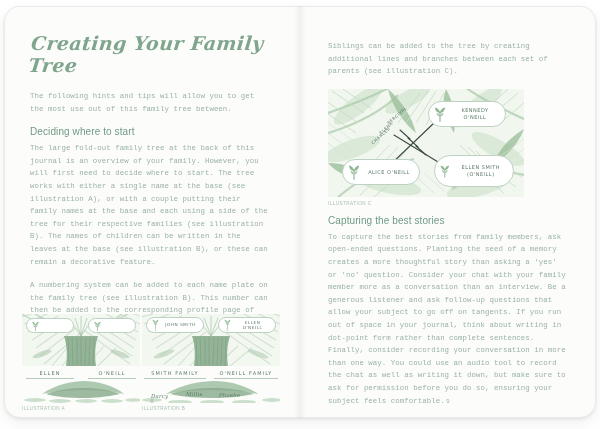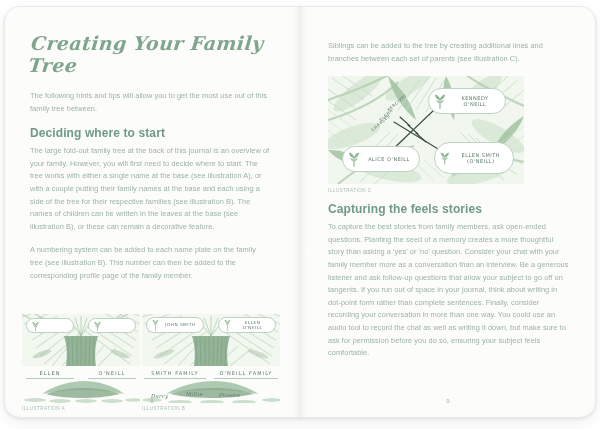--- a/index.html
+++ b/index.html
@@ -79,24 +79,25 @@
     color: #7fa58d;
     margin: 0 0 14px 0;
     transform: skewX(-6deg);
   }
   p.body {
     font-size: 7.4px;
     line-height: 12.6px;
     color: #9bb3a5;
     margin: 0 0 11px 0;
     letter-spacing: 0.05px;
+    font-family: Liberation Mono, monospace;
   }
   h2.sub {
-    font-size: 12px;
-    font-weight: 700;
+    font-size: 10px;
+    font-weight: 400;
     color: #6f9b85;
     margin: 5px 0 5px 0;
     letter-spacing: 0.1px;
   }
   .caption {
     font-size: 4.6px;
     letter-spacing: 0.45px;
     color: #a9bfb3;
     margin-top: 4px;
   }
@@ -441,21 +442,21 @@
             <path d="M4.5 4.5 C6.4 4.2 7.6 2.7 7.8 0.8 C6 1 4.7 2.3 4.5 4.2Z" fill="#8fb795"></path>
             <path d="M4.5 6.8 C3.2 6.6 2.4 5.5 2.2 4.2 C3.4 4.4 4.3 5.3 4.5 6.5Z" fill="#a9c8ad"></path>
             <path d="M4.5 6.8 C5.8 6.6 6.6 5.5 6.8 4.2 C5.6 4.4 4.7 5.3 4.5 6.5Z" fill="#a9c8ad"></path>
           </svg>
           <span class="nm" style="font-size:5px;line-height:6.4px;">ELLEN SMITH (O'NEILL)</span>
         </div>
       </div>
 
       <div class="caption">ILLUSTRATION C</div>
 
-      <h2 class="sub" style="margin-top:9px;">Capturing the feels stories</h2>
+      <h2 class="sub" style="margin-top:9px;">Capturing the best stories</h2>
 
       <p class="body">To capture the best stories from family members, ask open-ended questions. Planting the seed of a memory creates a more thoughtful story than asking a 'yes' or 'no' question. Consider your chat with your family member more as a conversation than an interview. Be a generous listener and ask follow-up questions that allow your subject to go off on tangents. If you run out of space in your journal, think about writing in dot-point form rather than complete sentences.  Finally, consider recording your conversation in more than one way. You could use an audio tool to record the chat as well as writing it down, but make sure to ask for permission before you do so, ensuring your subject feels comfortable.</p>
 
       <div class="folio">9</div>
     </div>
 
     <div class="gutter"></div>
   </div>
 </div>
 

